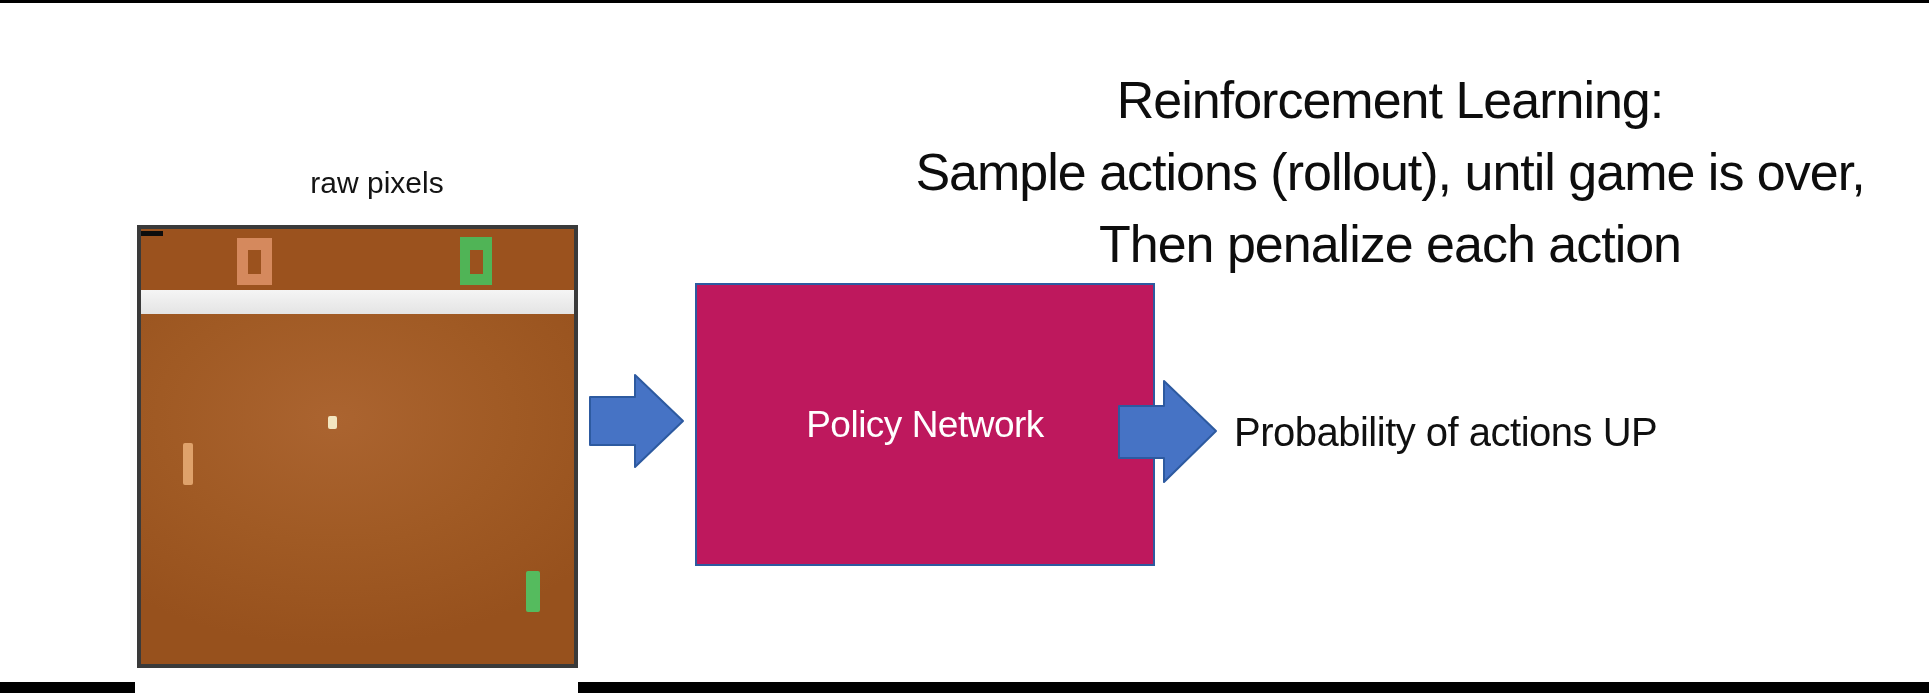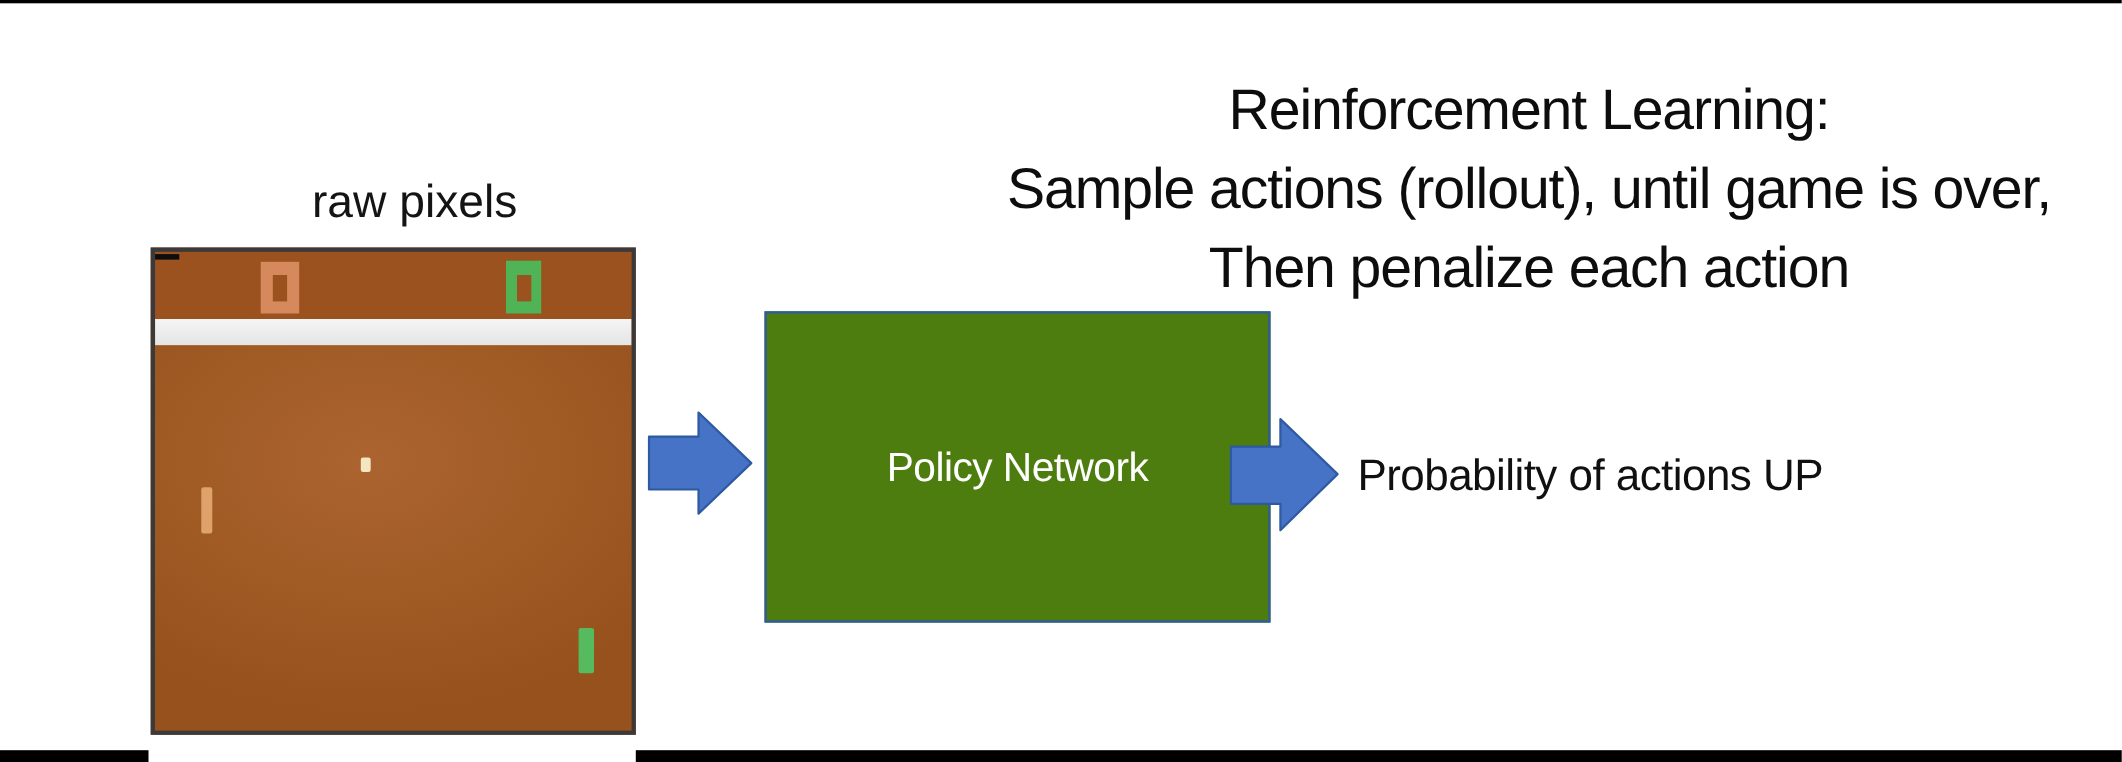--- a/index.html
+++ b/index.html
@@ -16,21 +16,21 @@
 
   
   .top-bar    { left: 0;   top: 0;   width: 1929px; height: 3px;  background: #000; }
   .bot-bar-l  { left: 0;   top: 682px; width: 135px;  height: 11px; background: #000; }
   .bot-bar-r  { left: 578px; top: 682px; width: 1351px; height: 11px; background: #000; }
 
   
   .raw-label {
     left: 237px; top: 158px; width: 280px;
     text-align: center;
-    font-size: 42px; line-height: 50px;
+    font-size: 30px; line-height: 50px;
     color: #141414;
   }
 
   
   .pong {
     left: 137px; top: 225px;
     width: 441px; height: 443px;
     box-sizing: border-box;
     border: 4px solid #3a3a3a;
     background: #9b521e;
@@ -55,21 +55,21 @@
   .pong-paddle-r { left: 385px; top: 257px; width: 14px; height: 41px; background: #55bb5e; border-radius: 2px; }
 
   
   .arrow-in  { left: 588px;  top: 373px; width: 97px;  height: 96px; }
   .arrow-out { left: 1117px; top: 379px; width: 101px; height: 105px; }
 
   
   .policy {
     left: 695px; top: 283px; width: 460px; height: 283px;
     box-sizing: border-box;
-    background: #4d7c0f;
+    background: #be185d;
     border: 2px solid #2d5aa0;
     display: flex; align-items: center; justify-content: center;
   }
   .policy-label {
     color: #ffffff;
     font-size: 37px;
     letter-spacing: -0.5px;
   }
 
   

